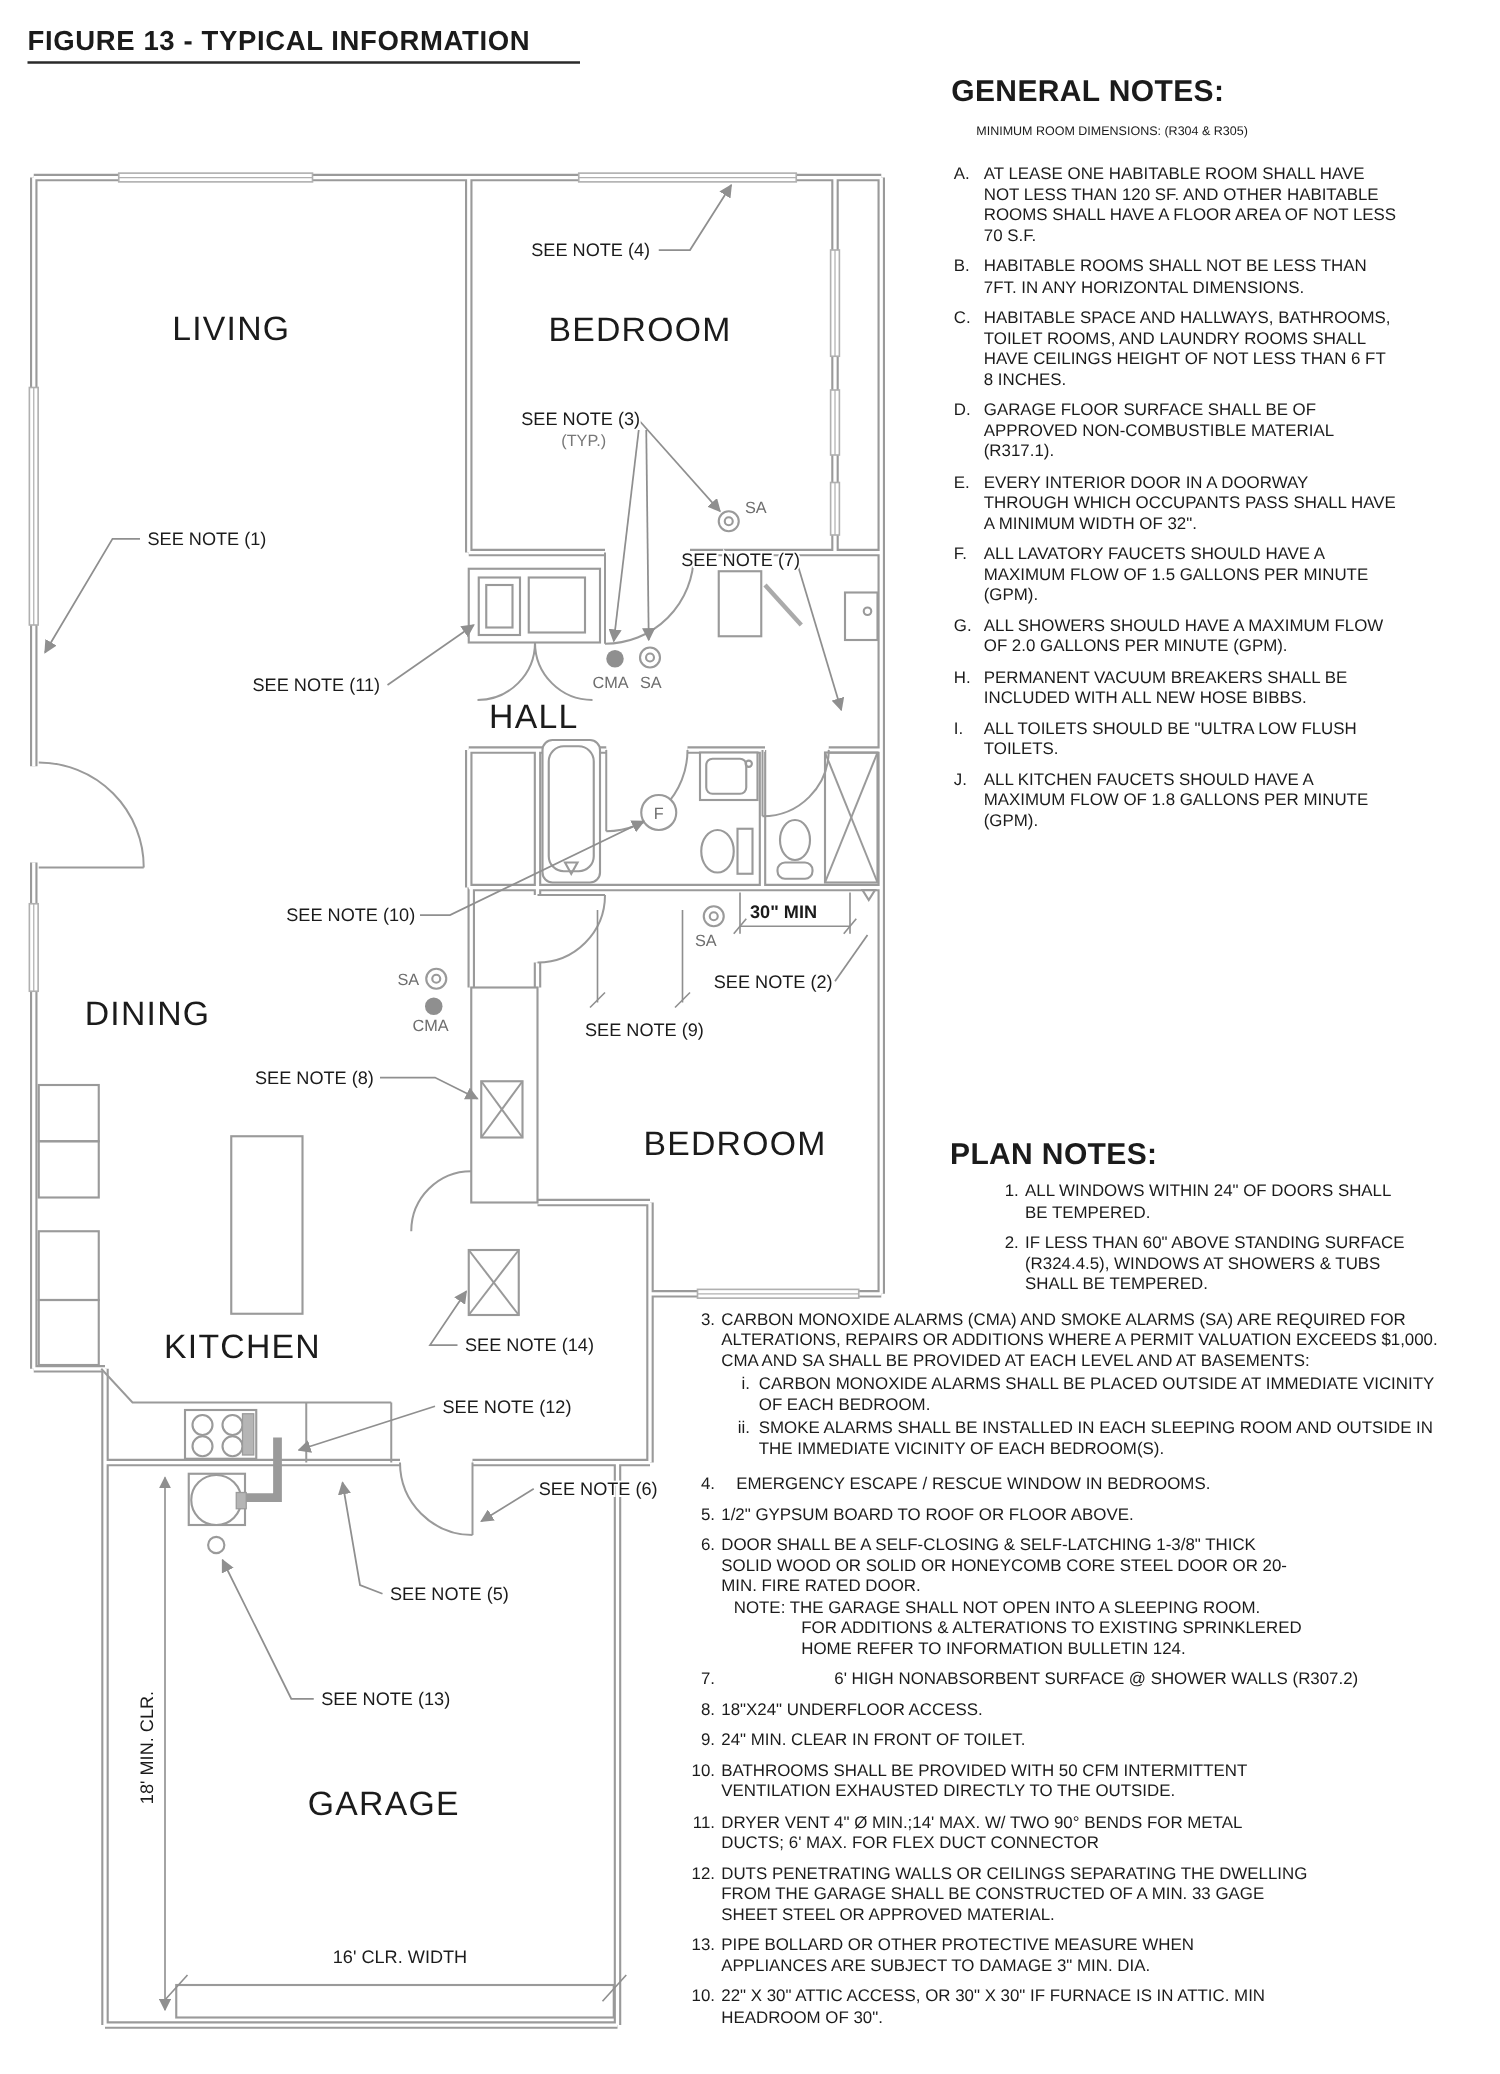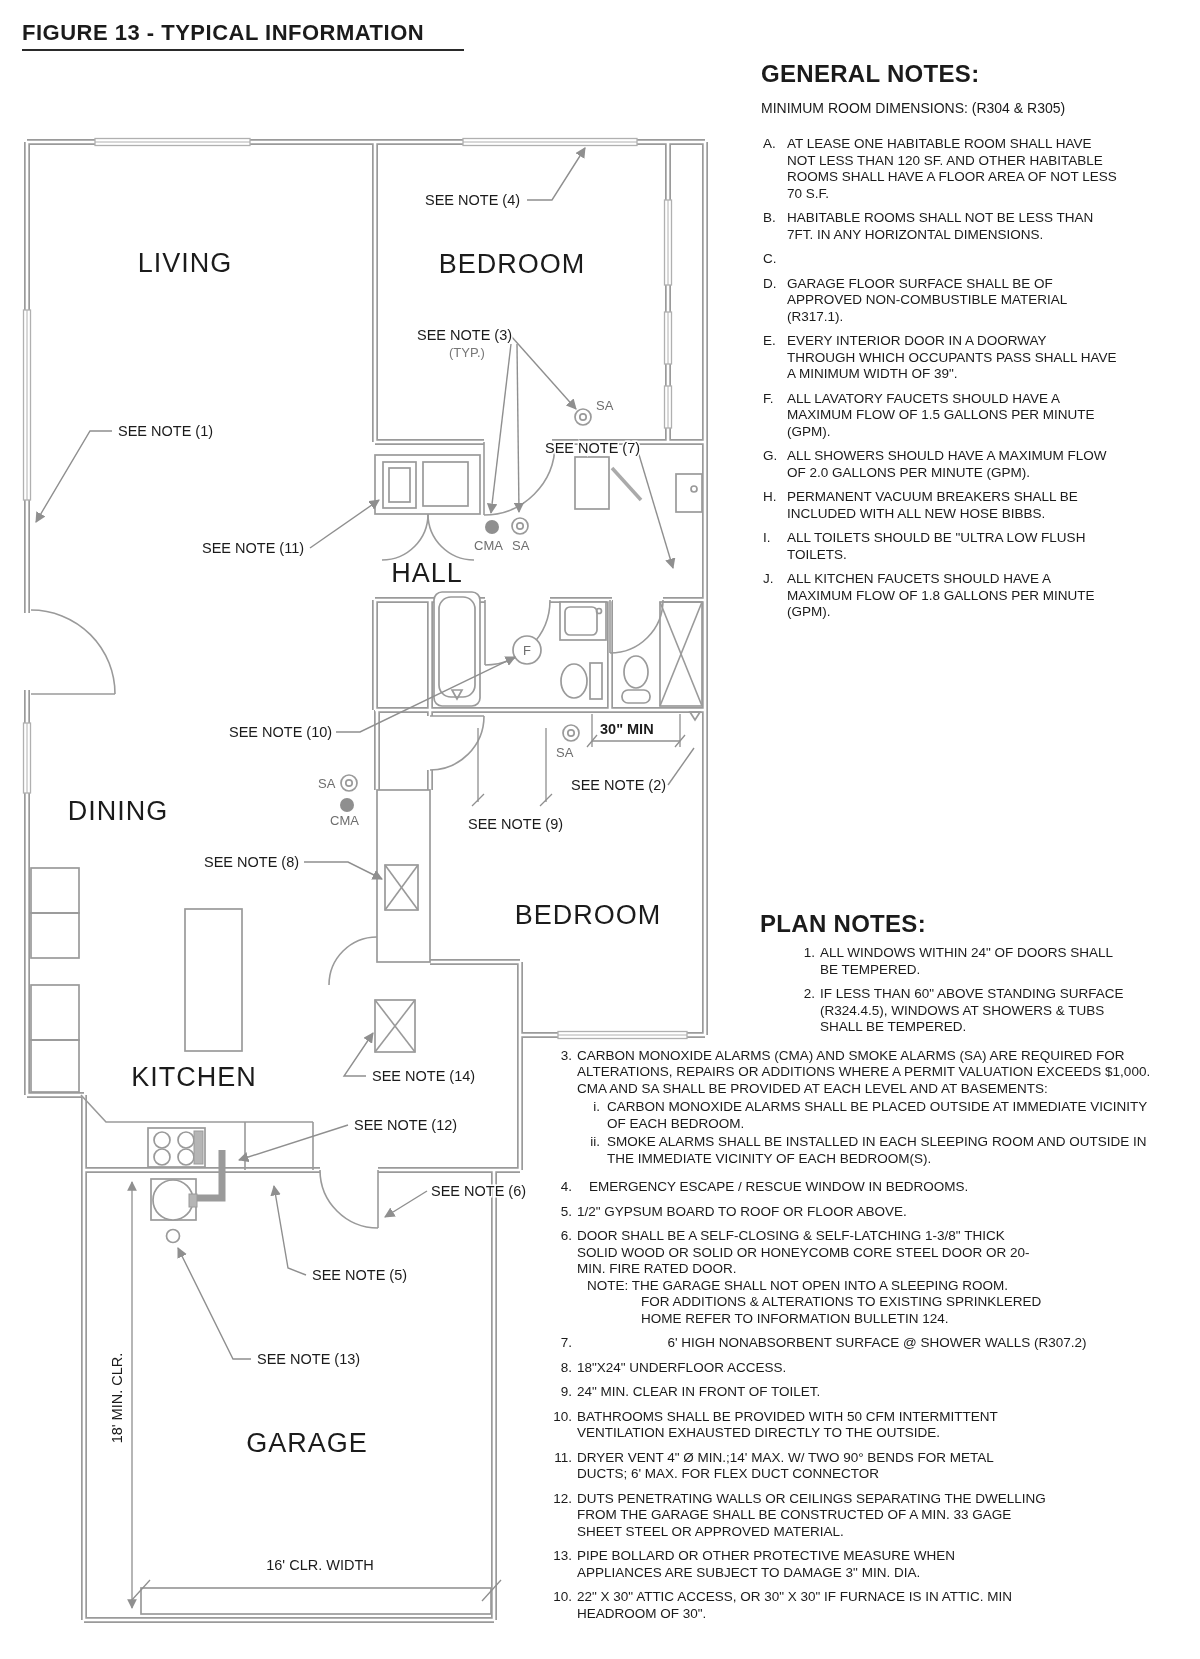--- a/index.html
+++ b/index.html
@@ -4,21 +4,21 @@
 <style>
   html,body{margin:0;padding:0;background:#fff;}
   body{font-family:"Liberation Sans", sans-serif;color:#1b1b1b;}
   .sheet{position:relative;width:1200px;height:1659px;background:#fff;overflow:hidden;}
   .page-title{position:absolute;left:22px;top:20px;font-size:22px;font-weight:bold;letter-spacing:.5px;
     border-bottom:2px solid #2a2a2a;padding:0 40px 3px 0;}
   .plan-svg{position:absolute;left:0;top:0;width:1200px;height:1659px;}
   
   .gn{position:absolute;left:761px;top:60px;width:395px;}
   .gn-head,.pn-head{font-size:24px;font-weight:bold;letter-spacing:.3px;}
-  .gn-sub{font-size:14px;margin-top:12px;}
+  .gn-sub{font-size:10px;margin-top:12px;margin-left:20px;}
   .gn-list{margin-top:20px;}
   .gn-item{display:flex;margin-bottom:8px;font-size:13.5px;line-height:16.5px;}
   .gn-marker{width:24px;flex:0 0 24px;text-align:left;padding-left:2px;}
   .gn-text{width:330px;}
   .pn{position:absolute;left:542px;top:910px;width:650px;}
   .pn-head{position:absolute;left:218px;top:0;}
   .pn-list{position:absolute;left:0;top:35px;}
   .pn-item{display:flex;margin-bottom:8px;font-size:13.5px;line-height:16.5px;}
   .pn-item.indent{margin-left:243px;}
   .pn-item.gap-lg{margin-top:12px;}
@@ -337,28 +337,29 @@
         <div class="gn-item">
           <span class="gn-marker">A.</span>
           <span class="gn-text">AT LEASE ONE HABITABLE ROOM SHALL HAVE NOT LESS THAN 120 SF. AND OTHER HABITABLE ROOMS SHALL HAVE A FLOOR AREA OF NOT LESS 70 S.F.</span>
         </div>
         <div class="gn-item">
           <span class="gn-marker">B.</span>
           <span class="gn-text">HABITABLE ROOMS SHALL NOT BE LESS THAN 7FT. IN ANY HORIZONTAL DIMENSIONS.</span>
         </div>
         <div class="gn-item">
           <span class="gn-marker">C.</span>
+          <span class="gn-text">HABITABLE SPACE AND HALLWAYS, BATHROOMS, TOILET ROOMS, AND LAUNDRY ROOMS SHALL HAVE CEILINGS HEIGHT OF NOT LESS THAN 6 FT 8 INCHES.</span>
         </div>
         <div class="gn-item">
           <span class="gn-marker">D.</span>
           <span class="gn-text">GARAGE FLOOR SURFACE SHALL BE OF APPROVED NON-COMBUSTIBLE MATERIAL (R317.1).</span>
         </div>
         <div class="gn-item">
           <span class="gn-marker">E.</span>
-          <span class="gn-text">EVERY INTERIOR DOOR IN A DOORWAY THROUGH WHICH OCCUPANTS PASS SHALL HAVE A MINIMUM WIDTH OF 39".</span>
+          <span class="gn-text">EVERY INTERIOR DOOR IN A DOORWAY THROUGH WHICH OCCUPANTS PASS SHALL HAVE A MINIMUM WIDTH OF 32".</span>
         </div>
         <div class="gn-item">
           <span class="gn-marker">F.</span>
           <span class="gn-text">ALL LAVATORY FAUCETS SHOULD HAVE A MAXIMUM FLOW OF 1.5 GALLONS PER MINUTE (GPM).</span>
         </div>
         <div class="gn-item">
           <span class="gn-marker">G.</span>
           <span class="gn-text">ALL SHOWERS SHOULD HAVE A MAXIMUM FLOW OF 2.0 GALLONS PER MINUTE (GPM).</span>
         </div>
         <div class="gn-item">

